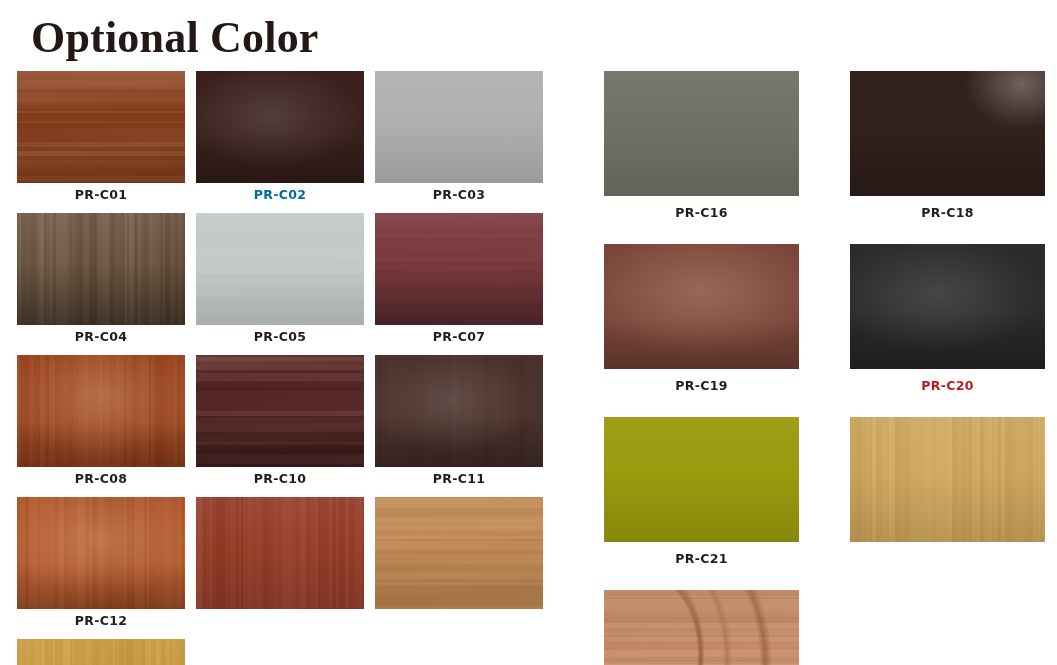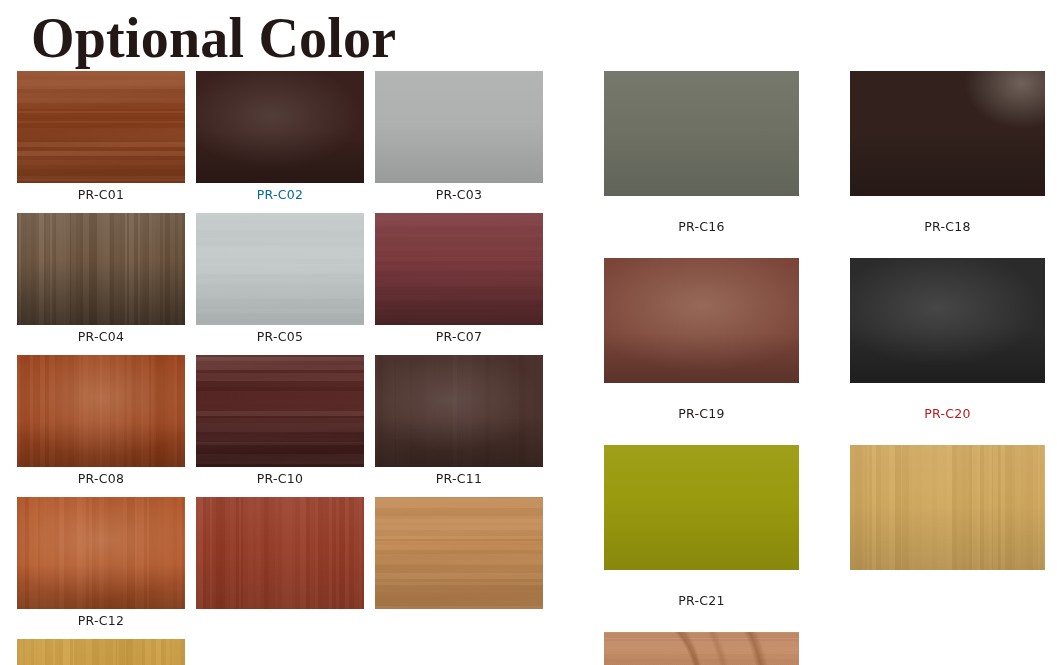--- a/index.html
+++ b/index.html
@@ -18,21 +18,21 @@
     -webkit-font-smoothing: antialiased;
   }
 
   
   .page-title {
     position: absolute;
     left: 31px;
     top: 15px;
     font-family: "Liberation Serif", "DejaVu Serif", serif;
     font-weight: bold;
-    font-size: 56px;
+    font-size: 44px;
     line-height: 46px;
     letter-spacing: 0.2px;
     color: #231815;
     white-space: nowrap;
   }
 
   
   .swatch-grid {
     position: absolute;
     display: grid;
@@ -77,23 +77,24 @@
     pointer-events: none;
   }
 
   .swatch-label {
     font-size: 12.5px;
     line-height: 14px;
     color: #211d1c;
     text-align: left;
     letter-spacing: 0.3px;
     white-space: nowrap;
+    font-weight: bold;
   }
   .grid-left .swatch-label { padding-top: 5px; padding-bottom: 5px; }
-  .grid-right .swatch-label { padding-top: 24px; padding-bottom: 5px; }
+  .grid-right .swatch-label { padding-top: 10px; padding-bottom: 5px; }
 </style>
 </head>
 <body style="background: rgb(255, 255, 255);">
 
 <div class="page-title" style="color: rgb(35, 24, 21);">Optional Color</div>
 
 <div class="swatch-grid grid-left">
     <div class="swatch-cell">
       <div class="swatch-chip" title="PR-C01" style="background-color: rgb(138, 69, 36);">
         <div class="tex-grain" style="background-image: linear-gradient(175deg, rgba(141, 72, 39, 0.55) 0%, rgba(149, 80, 47, 0.55) 16.7%, rgba(133, 64, 31, 0.55) 33.3%, rgba(131, 62, 29, 0.55) 50%, rgba(148, 79, 46, 0.55) 66.7%, rgba(134, 65, 32, 0.55) 83.3%, rgba(130, 61, 28, 0.55) 100%), repeating-linear-gradient(0deg, rgb(128, 59, 26) 0px, rgb(128, 59, 26) 2.2px, rgb(158, 89, 56) 2.2px, rgb(158, 89, 56) 3.6px, rgb(143, 74, 41) 3.6px, rgb(143, 74, 41) 5px, rgb(147, 78, 45) 5px, rgb(147, 78, 45) 7.1px, rgb(125, 56, 23) 7.1px, rgb(125, 56, 23) 9.9px, rgb(125, 56, 23) 9.9px, rgb(125, 56, 23) 14.1px, rgb(132, 63, 30) 14.1px, rgb(132, 63, 30) 18.4px, rgb(142, 73, 40) 18.4px, rgb(142, 73, 40) 23.1px, rgb(124, 55, 22) 23.1px, rgb(124, 55, 22) 25.6px, rgb(117, 48, 15) 25.6px, rgb(117, 48, 15) 26.9px, rgb(160, 91, 58) 26.9px, rgb(160, 91, 58) 31.9px, rgb(120, 51, 18) 31.9px, rgb(120, 51, 18) 33.1px, rgb(118, 49, 16) 33.1px, rgb(118, 49, 16) 34.3px, rgb(118, 49, 16) 34.3px, rgb(118, 49, 16) 36.2px, rgb(155, 86, 53) 36.2px, rgb(155, 86, 53) 40.9px, rgb(123, 54, 21) 40.9px, rgb(123, 54, 21) 42.7px, rgb(130, 61, 28) 42.7px, rgb(130, 61, 28) 46.5px, rgb(134, 65, 32) 46.5px, rgb(134, 65, 32) 50.6px, rgb(134, 65, 32) 50.6px, rgb(134, 65, 32) 55.4px, rgb(123, 54, 21) 55.4px, rgb(123, 54, 21) 59.9px, rgb(144, 75, 42) 59.9px, rgb(144, 75, 42) 62.3px, rgb(125, 56, 23) 62.3px, rgb(125, 56, 23) 64.1px, rgb(120, 51, 18) 64.1px, rgb(120, 51, 18) 66.5px, rgb(124, 55, 22) 66.5px, rgb(124, 55, 22) 70.1px, rgb(149, 80, 47) 70.1px, rgb(149, 80, 47) 72px, rgb(121, 52, 19) 72px, rgb(121, 52, 19) 73.8px, rgb(130, 61, 28) 73.8px, rgb(130, 61, 28) 79.7px, rgb(148, 79, 46) 79.7px, rgb(148, 79, 46) 82.5px, rgb(152, 83, 50) 82.5px, rgb(152, 83, 50) 85.1px, rgb(142, 73, 40) 85.1px, rgb(142, 73, 40) 89.6px, rgb(131, 62, 29) 89.6px, rgb(131, 62, 29) 93.9px, rgb(151, 82, 49) 93.9px, rgb(151, 82, 49) 96.8px, rgb(159, 90, 57) 96.8px, rgb(159, 90, 57) 102.6px, rgb(150, 81, 48) 102.6px, rgb(150, 81, 48) 104.7px, rgb(148, 79, 46) 104.7px, rgb(148, 79, 46) 106.3px, rgb(154, 85, 52) 106.3px, rgb(154, 85, 52) 108.5px, rgb(159, 90, 57) 108.5px, rgb(159, 90, 57) 111.9px, rgb(143, 74, 41) 111.9px, rgb(143, 74, 41) 116px, rgb(156, 87, 54) 116px, rgb(156, 87, 54) 120.9px); opacity: 0.95;"></div>

